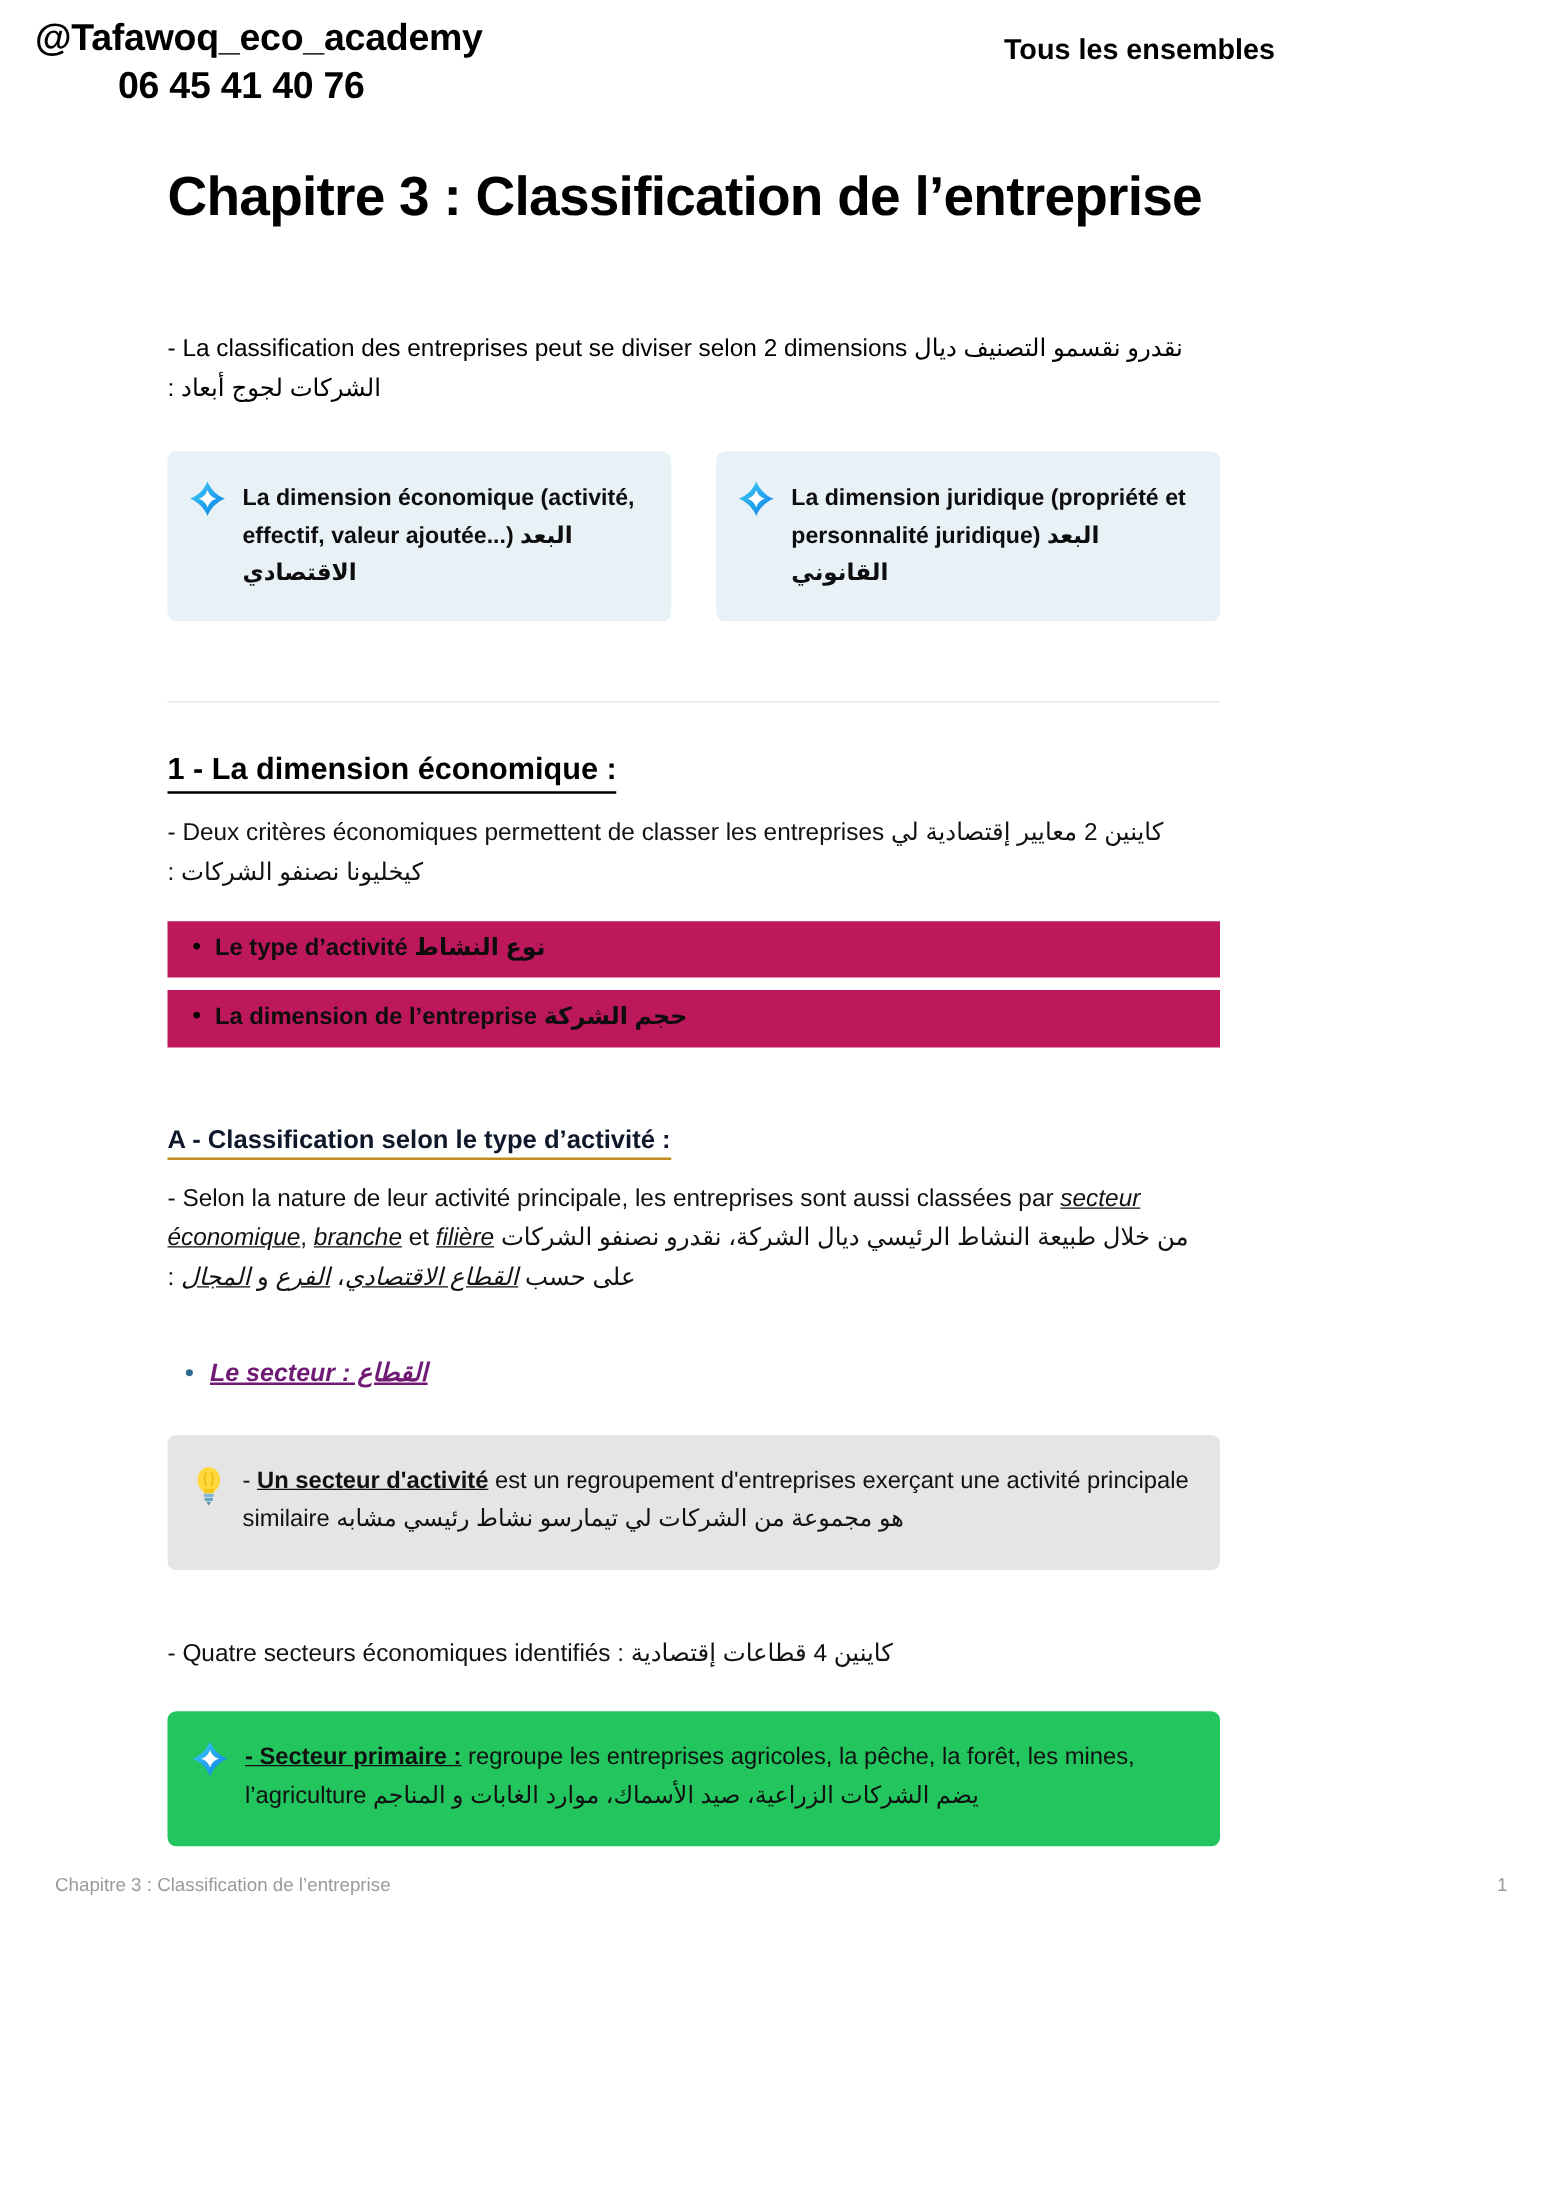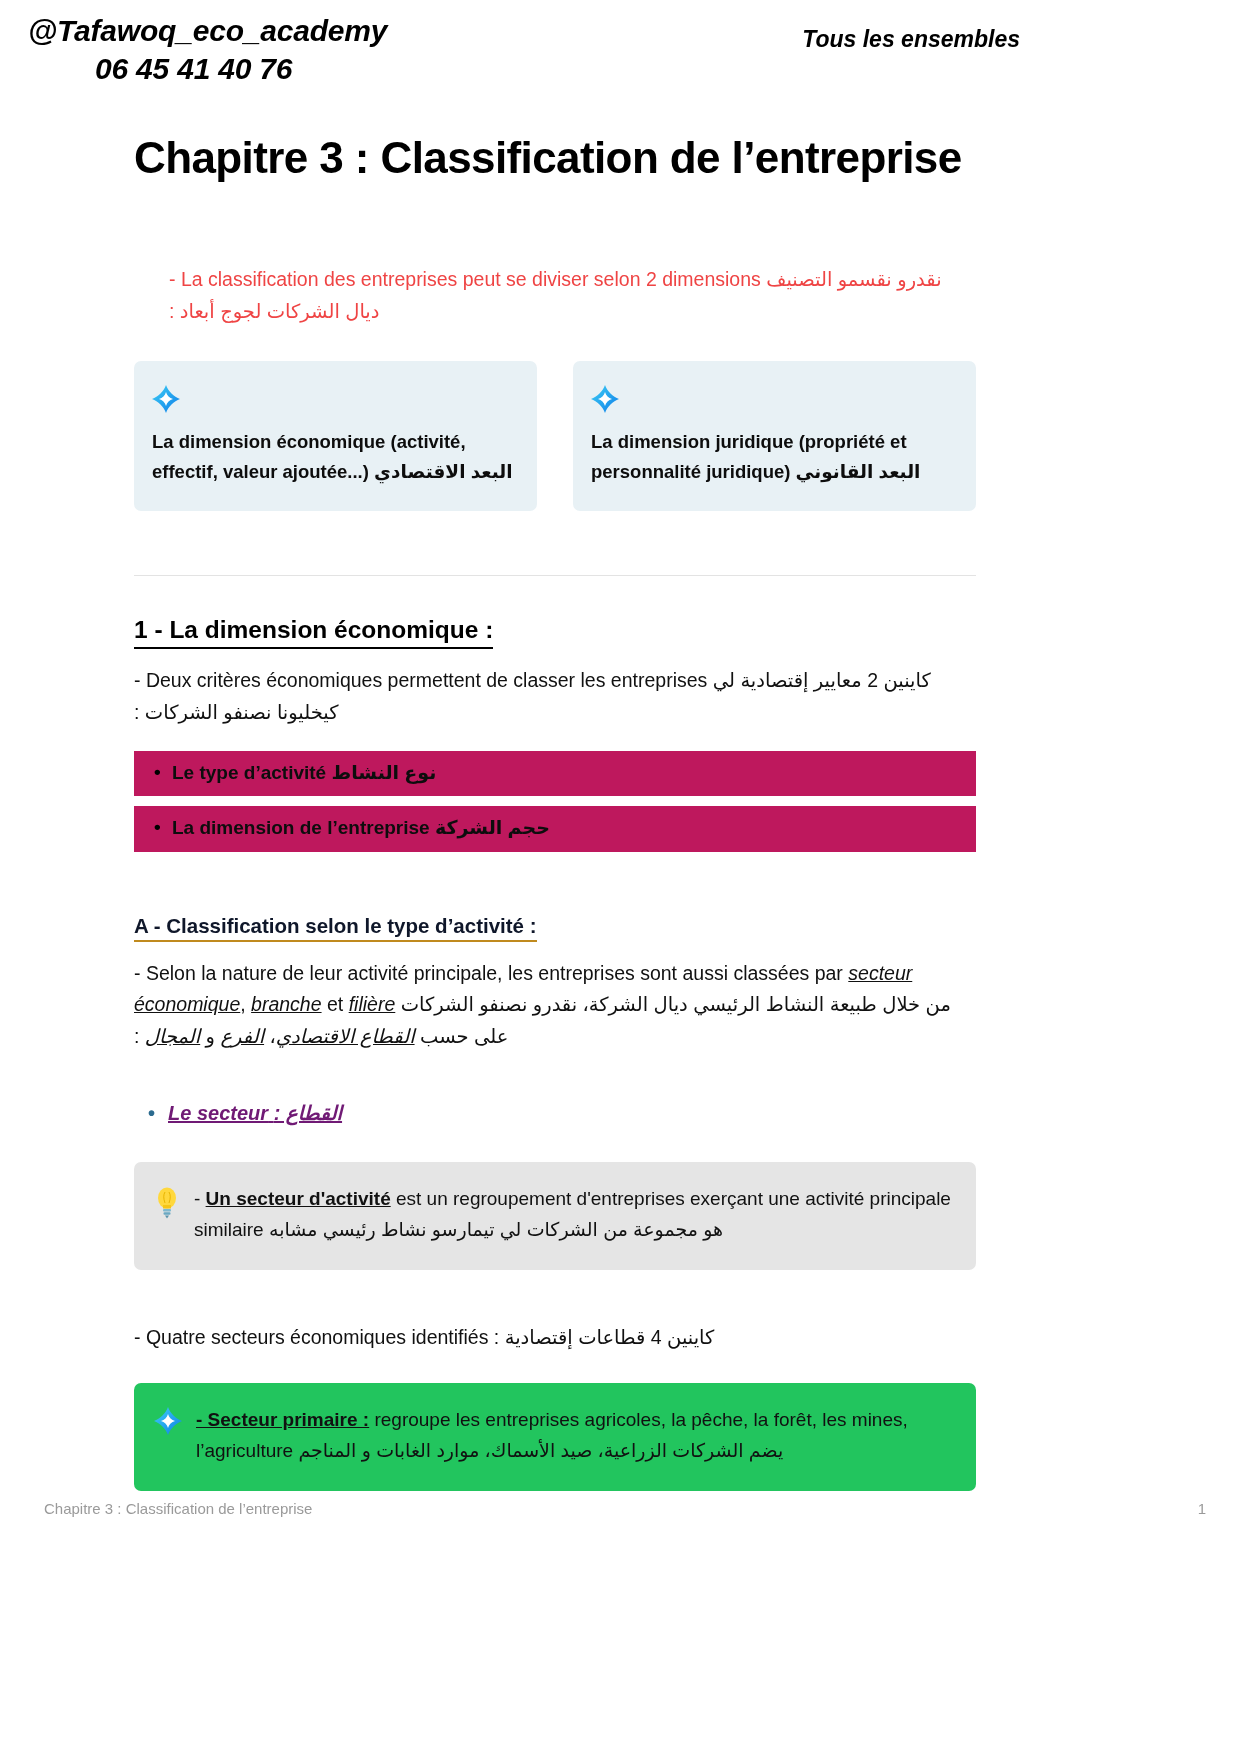--- a/index.html
+++ b/index.html
@@ -17,21 +17,20 @@
     -webkit-font-smoothing: antialiased;
   }
 
   
   .top-header {
     position: absolute;
     top: 0;
     left: 0;
     width: 1242px;
     height: 100px;
-    font-style: italic;
   }
   .handle-block {
     position: absolute;
     left: 28px;
     top: 12px;
     font-weight: bold;
     font-size: 30px;
     line-height: 1.28;
     letter-spacing: -0.2px;
     color: #000;
@@ -73,41 +72,40 @@
     line-height: 1.28;
     font-weight: bold;
     letter-spacing: -0.6px;
     color: #000;
   }
 
   .intro-para {
     margin-top: 78px;
     font-size: 19.5px;
     line-height: 1.62;
-    color: #ef4444;
-    margin-left: 35px;
+    color: #000000;
   }
   .ar-inline { direction: rtl; unicode-bidi: embed; }
 
   
   .callout-row {
     margin-top: 34px;
     display: flex;
     gap: 36px;
   }
   .callout {
     background: #e8f1f5;
     border-radius: 7px;
     padding: 22px 20px 24px 18px;
     display: flex;
     align-items: flex-start;
     gap: 14px;
     box-sizing: border-box;
   }
-  .callout.half { width: 464px; min-height: 128px; flex-direction: column; }
+  .callout.half { width: 464px; min-height: 128px; }
   .callout-text {
     font-size: 18.5px;
     line-height: 1.62;
     font-weight: bold;
     color: #0d0d0d;
   }
   .diamond-icon {
     flex: 0 0 auto;
     width: 28px;
     height: 28px;

